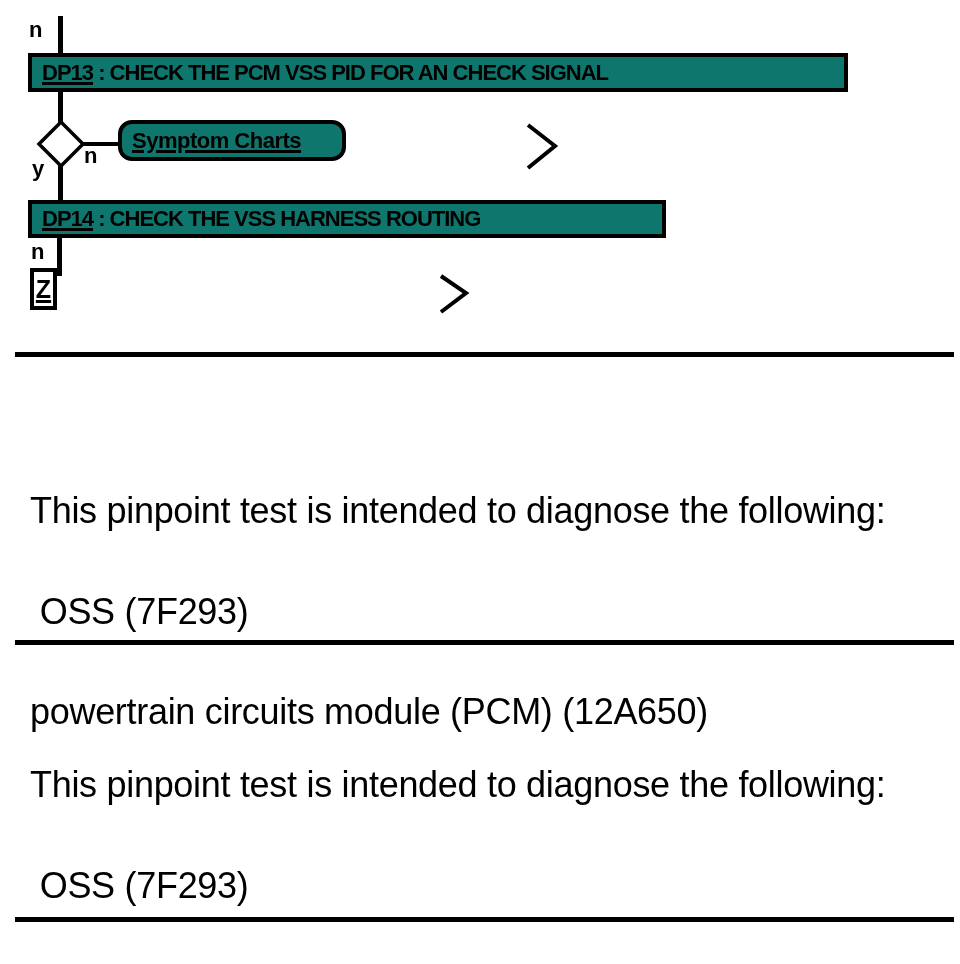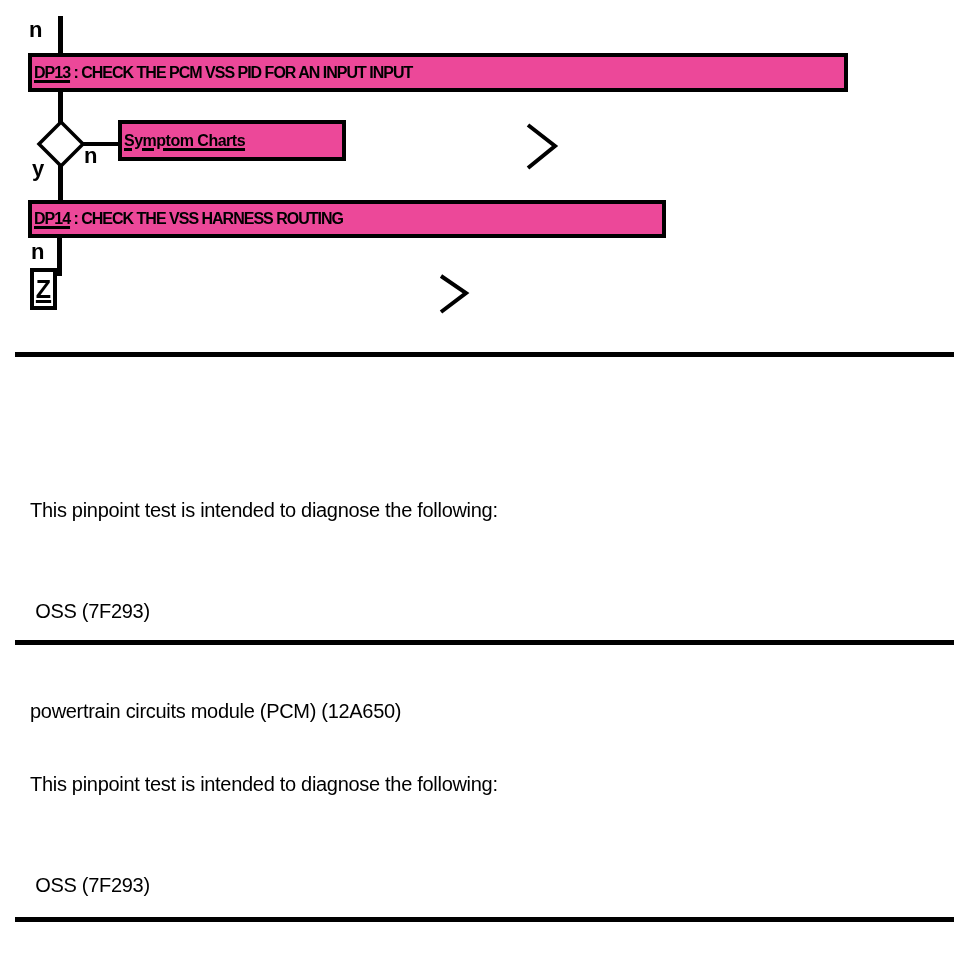--- a/index.html
+++ b/index.html
@@ -11,28 +11,28 @@
     color:#000;
     overflow:hidden;
   }
   .abs{position:absolute;}
   
   .vline,.hline{background:#000;}
   
   .proc-box{
     box-sizing:border-box;
     border:4px solid #000;
-    background:#ec4899;
+    background:#0f766e;
     display:flex;
     align-items:center;
     white-space:pre;
     font-weight:bold;
-    font-size:16px;
+    font-size:22px;
     letter-spacing:-1px;
-    padding-left:2px;
+    padding-left:10px;
     overflow:hidden;
   }
   .link{
     text-decoration:underline;
     text-decoration-thickness:2.5px;
     text-underline-offset:2px;
   }
   .small-label{
     font-weight:bold;
     font-size:22px;
@@ -46,51 +46,51 @@
     align-items:center;
     justify-content:center;
     font-weight:bold;
     font-size:25px;
   }
   .divider{
     background:#000;
     height:5px;
   }
   .text-section{
-    font-size:20px;
+    font-size:36px;
     line-height:33.5px;
     letter-spacing:-0.3px;
     white-space:pre;
   }
   svg{display:block;}
 </style>
 </head>
 <body>
 
 <div class="abs small-label" style="left:29px;top:19px;">n</div>
 
 <div class="abs vline" style="left:58px;top:16px;width:5px;height:39px;"></div>
 
 <div class="abs proc-box" style="left:28px;top:53px;width:820px;height:39px;">
-  <span class="link">DP13</span><span> : </span><span>CHECK THE PCM VSS PID FOR AN INPUT INPUT</span>
+  <span class="link">DP13</span><span> : </span><span>CHECK THE PCM VSS PID FOR AN CHECK SIGNAL</span>
 </div>
 
 <div class="abs vline" style="left:58px;top:92px;width:5px;height:33px;"></div>
 
 <div class="abs hline" style="left:80px;top:142px;width:40px;height:4px;"></div>
 
 <svg class="abs" style="left:36px;top:119px;" width="50" height="50" viewBox="0 0 50 50">
   <polygon points="25,3 47,25 25,47 3,25" fill="#ffffff" stroke="#000000" stroke-width="3.5"></polygon>
 </svg>
 
 <div class="abs small-label" style="left:32px;top:158px;">y</div>
 
 <div class="abs small-label" style="left:84px;top:145px;">n</div>
 
-<div class="abs proc-box" style="left:118px;top:120px;width:228px;height:41px;letter-spacing:-0.5px;">
+<div class="abs proc-box" style="left:118px;top:120px;width:228px;height:41px;letter-spacing:-0.5px;border-radius:14px;">
   <span class="link">Symptom Charts</span>
 </div>
 
 <svg class="abs" style="left:524px;top:121px;" width="36" height="50" viewBox="0 0 36 50">
   <polyline points="4,4 31,25 4,47" fill="none" stroke="#000000" stroke-width="4"></polyline>
 </svg>
 
 <div class="abs vline" style="left:58px;top:164px;width:5px;height:38px;"></div>
 
 <div class="abs proc-box" style="left:28px;top:200px;width:638px;height:38px;">

